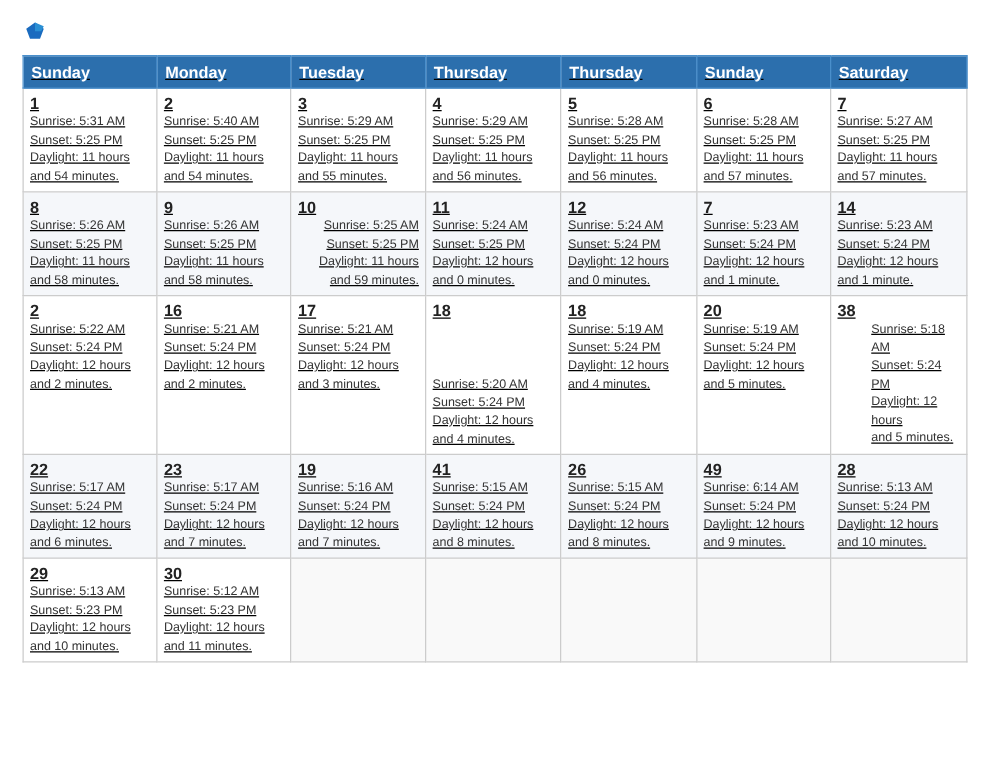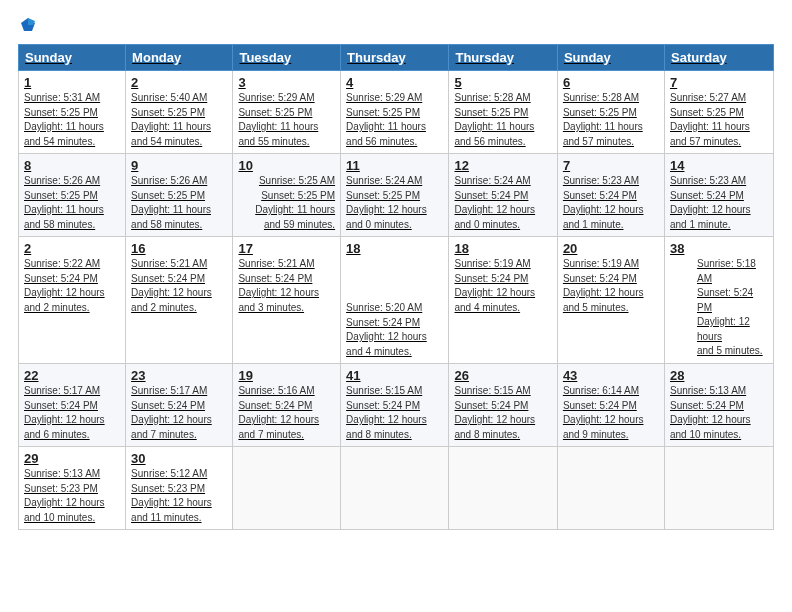--- a/index.html
+++ b/index.html
@@ -317,21 +317,21 @@
 and 8 minutes.</div>
           </td>
           <td>
             <span class="day-num">26</span>
             <div class="day-info" style="white-space: pre-line;">Sunrise: 5:15 AM
 Sunset: 5:24 PM
 Daylight: 12 hours
 and 8 minutes.</div>
           </td>
           <td>
-            <span class="day-num">43</span>
+            <span class="day-num">49</span>
             <div class="day-info" style="white-space: pre-line;">Sunrise: 6:14 AM
 Sunset: 5:24 PM
 Daylight: 12 hours
 and 9 minutes.</div>
           </td>
           <td>
             <span class="day-num">28</span>
             <div class="day-info" style="white-space: pre-line;">Sunrise: 5:13 AM
 Sunset: 5:24 PM
 Daylight: 12 hours

